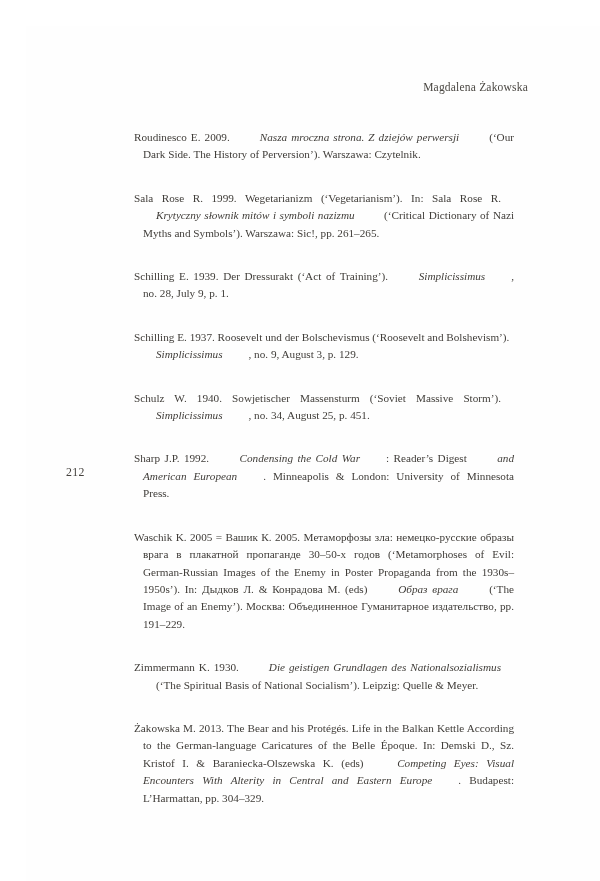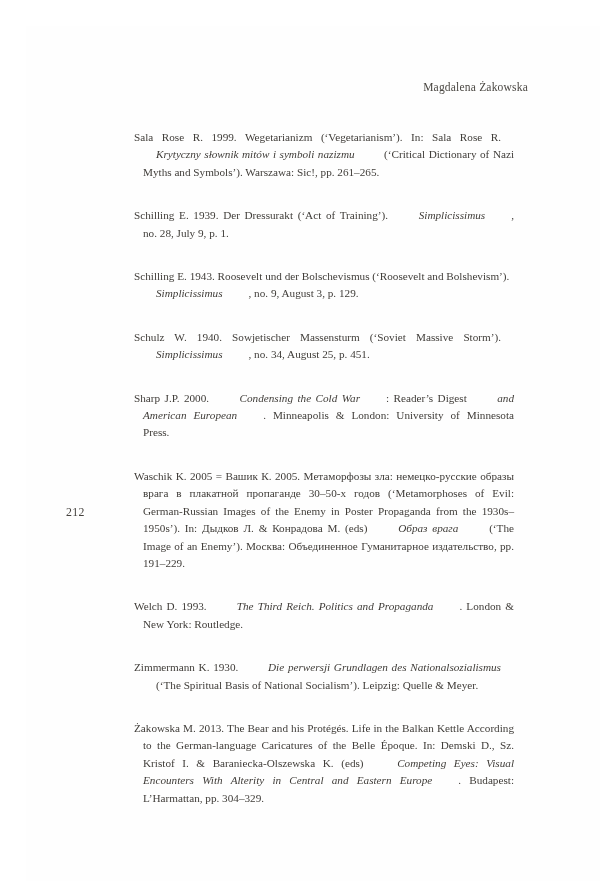--- a/index.html
+++ b/index.html
@@ -39,21 +39,20 @@
     text-indent: -22px;
   }
   .entry i { font-style: italic; }
   .page-number {
     position: absolute;
     top: 426px;
     left: 27px;
     font-size: 11.8px;
     color: #45423e;
     letter-spacing: 0.3px;
-    margin-top: 40px;
   }
   .scrollbar-thumb {
     position: absolute;
     left: 591px;
     top: 31px;
     width: 7px;
     height: 842px;
     border-radius: 4px;
     background: #39393b;
   }
@@ -66,28 +65,28 @@
     background: #f2f3f5;
   }
 </style>
 </head>
 <body>
 
 <div class="page">
   <div class="running-head">Magdalena Żakowska</div>
 
   <div class="bibliography" id="bibliography">
+      <p class="entry"><span>Roudinesco E. 2009. </span><i>Nasza mroczna strona. Z dziejów perwersji</i><span> (‘Our Dark Side. The History of Perversion’). Warszawa: Czytelnik.</span></p>
       <p class="entry"><span>Sala Rose R. 1999. Wegetarianizm (‘Vegetarianism’). In: Sala Rose R. </span><i>Krytyczny słownik mitów i symboli nazizmu</i><span> (‘Critical Dictionary of Nazi Myths and Symbols’). Warszawa: Sic!, pp. 261–265.</span></p>
       <p class="entry"><span>Schilling E. 1939. Der Dressurakt (‘Act of Training’). </span><i>Simplicissimus</i><span>, no. 28, July 9, p. 1.</span></p>
-      <p class="entry"><span>Schilling E. 1943. Roosevelt und der Bolschevismus (‘Roosevelt and Bolshevism’). </span><i>Simplicissimus</i><span>, no. 9, August 3, p. 129.</span></p>
+      <p class="entry"><span>Schilling E. 1937. Roosevelt und der Bolschevismus (‘Roosevelt and Bolshevism’). </span><i>Simplicissimus</i><span>, no. 9, August 3, p. 129.</span></p>
       <p class="entry"><span>Schulz W. 1940. Sowjetischer Massensturm (‘Soviet Massive Storm’). </span><i>Simplicissimus</i><span>, no. 34, August 25, p. 451.</span></p>
-      <p class="entry"><span>Sharp J.P. 2000. </span><i>Condensing the Cold War</i><span>: Reader’s Digest </span><i>and American European</i><span>. Minneapolis &amp; London: University of Minnesota Press.</span></p>
+      <p class="entry"><span>Sharp J.P. 1992. </span><i>Condensing the Cold War</i><span>: Reader’s Digest </span><i>and American European</i><span>. Minneapolis &amp; London: University of Minnesota Press.</span></p>
       <p class="entry"><span>Waschik K. 2005 = Вашик К. 2005. Метаморфозы зла: немецко-русские образы врага в плакатной пропаганде 30–50-х годов (‘Metamorphoses of Evil: German-Russian Images of the Enemy in Poster Propaganda from the 1930s–1950s’). In: Дыдков Л. &amp; Конрадова М. (eds) </span><i>Образ врага</i><span> (‘The Image of an Enemy’). Москва: Объединенное Гуманитарное издательство, pp. 191–229.</span></p>
-      <p class="entry"><span>Welch D. 1993. </span><i>The Third Reich. Politics and Propaganda</i><span>. London &amp; New York: Routledge.</span></p>
-      <p class="entry"><span>Zimmermann K. 1930. </span><i>Die perwersji Grundlagen des Nationalsozialismus</i><span> (‘The Spiritual Basis of National Socialism’). Leipzig: Quelle &amp; Meyer.</span></p>
+      <p class="entry"><span>Zimmermann K. 1930. </span><i>Die geistigen Grundlagen des Nationalsozialismus</i><span> (‘The Spiritual Basis of National Socialism’). Leipzig: Quelle &amp; Meyer.</span></p>
       <p class="entry"><span>Żakowska M. 2013. The Bear and his Protégés. Life in the Balkan Kettle According to the German-language Caricatures of the Belle Époque. In: Demski D., Sz. Kristof I. &amp; Baraniecka-Olszewska K. (eds) </span><i>Competing Eyes: Visual Encounters With Alterity in Central and Eastern Europe</i><span>. Budapest: L’Harmattan, pp. 304–329.</span></p>
     </div>
 
   <div class="page-number">212</div>
 
   <div class="scrollbar-thumb"></div>
 
   <div class="page-bottom-edge"></div>
 </div>
 

